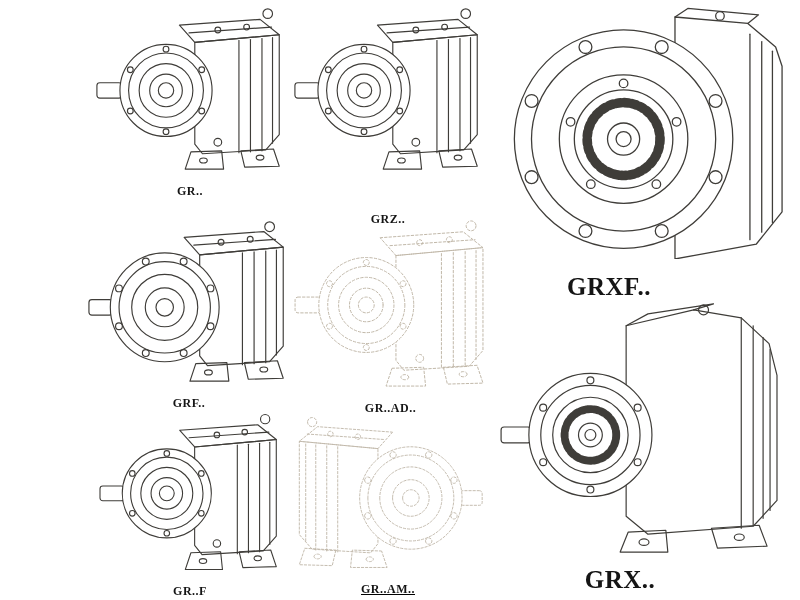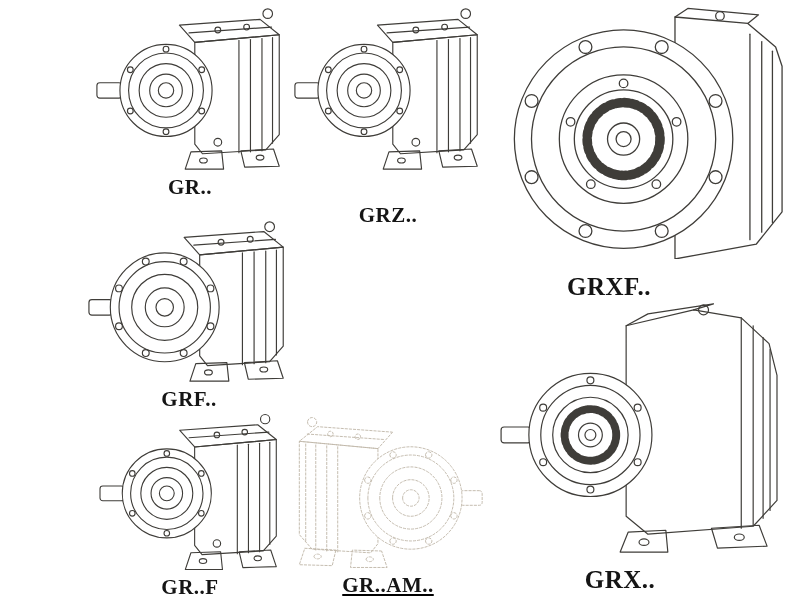--- a/index.html
+++ b/index.html
@@ -27,24 +27,24 @@
     stroke-linecap: round;
     display: block;
   }
   svg.art.faded {
     stroke: #c0b7a8;
     stroke-width: 1;
     stroke-dasharray: 2.5 2;
   }
   figcaption.lbl {
     font-weight: bold;
-    font-size: 21px;
+    font-size: 12px;
     color: #151515;
     letter-spacing: 0.5px;
-    margin-top: 0;
+    margin-top: 9px;
     white-space: nowrap;
   }
   figcaption.lbl.big { font-size: 25px; }
 </style>
 </head>
 <body>
 
 <svg width="0" height="0" style="position:absolute" aria-hidden="true">
   <defs>
     <symbol id="sym-gr" viewBox="0 0 198 180">
@@ -189,20 +189,26 @@
     <figcaption class="lbl big" style="transform:translateX(-36px); margin-top:14px;">GRXF..</figcaption>
   </figure>
 
   <figure class="cell" style="left:86px; top:216px; width:206px;">
     <svg class="art" width="204" height="171" viewBox="0 0 210 176" role="img">
       <use href="#sym-grf"></use>
     </svg>
     <figcaption class="lbl">GRF..</figcaption>
   </figure>
 
+  <figure class="cell" style="left:288px; top:214px; width:205px;">
+    <svg class="art faded" width="196" height="178" viewBox="0 0 198 180" role="img">
+      <use href="#sym-gr"></use>
+    </svg>
+    <figcaption class="lbl">GR..AD..</figcaption>
+  </figure>
 
   <figure class="cell" style="left:92px; top:408px; width:196px;">
     <svg class="art" width="184" height="167" viewBox="0 0 198 180" role="img">
       <use href="#sym-gr"></use>
     </svg>
     <figcaption class="lbl">GR..F</figcaption>
   </figure>
 
   <figure class="cell" style="left:288px; top:412px; width:200px;text-decoration:underline;">
     <svg class="art faded" style="transform:scaleX(-1)" width="192" height="161" viewBox="0 0 210 176" role="img">

